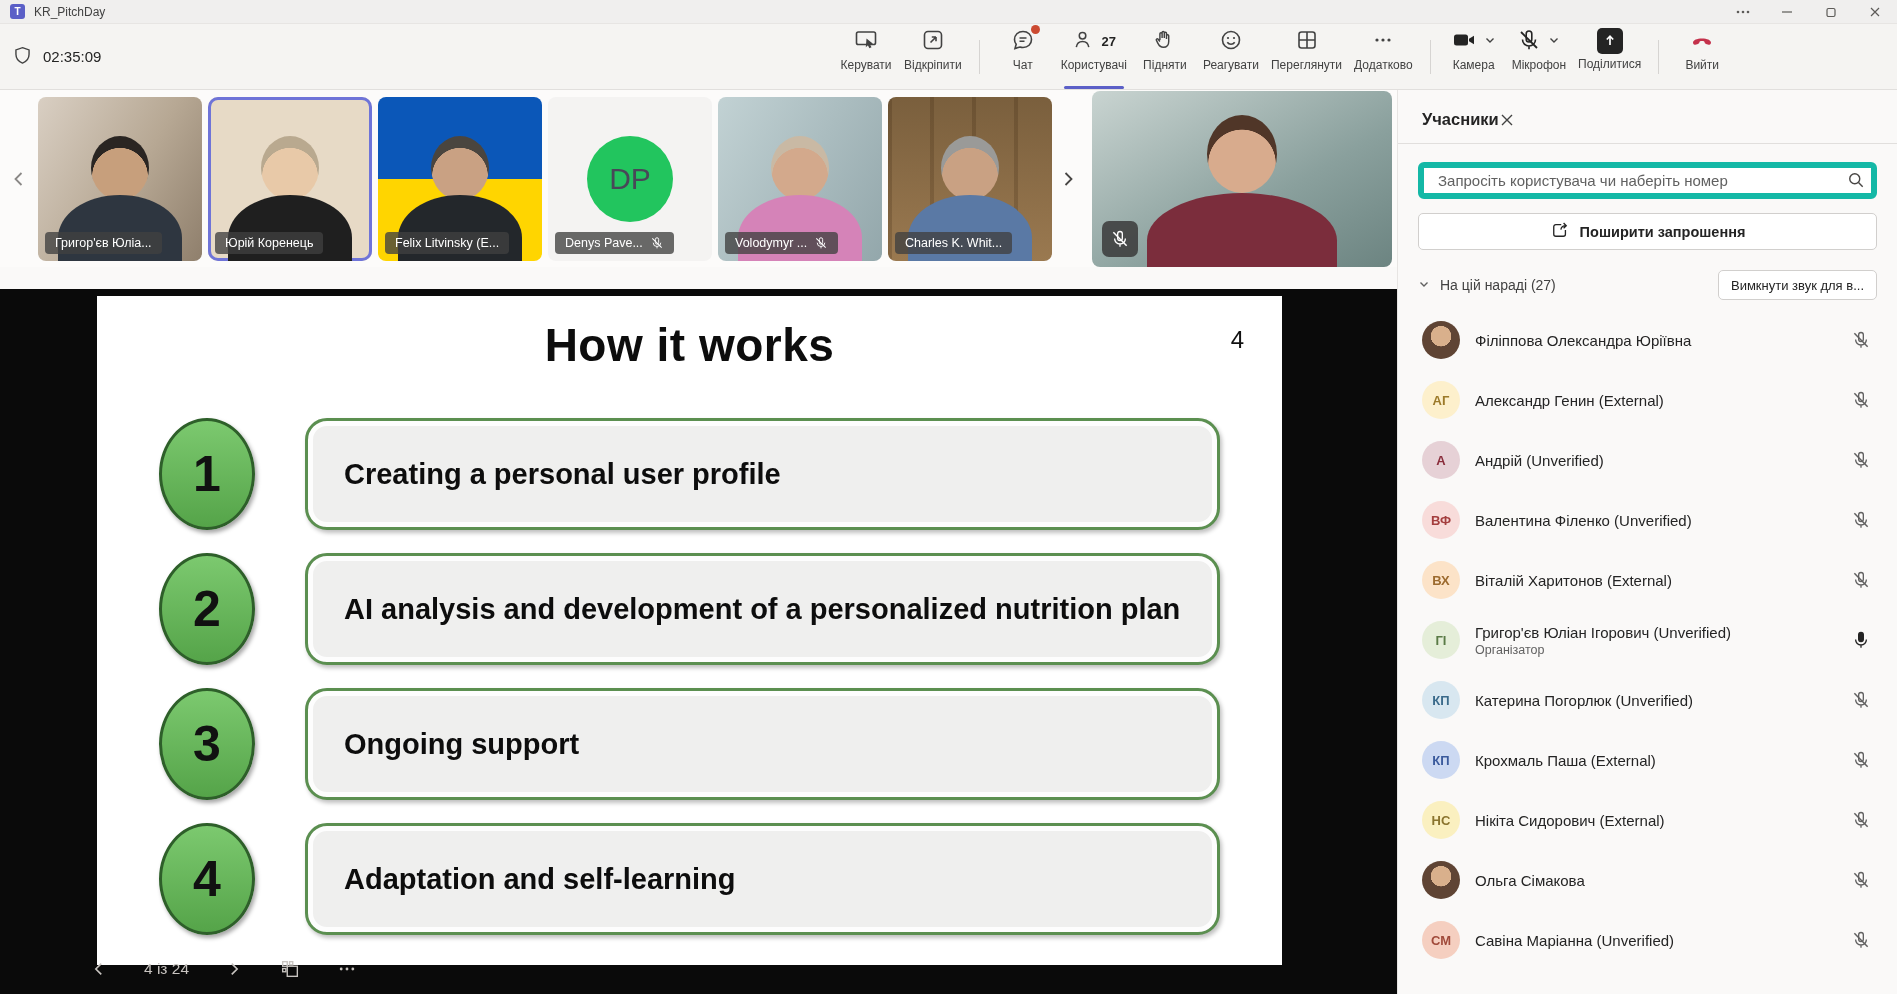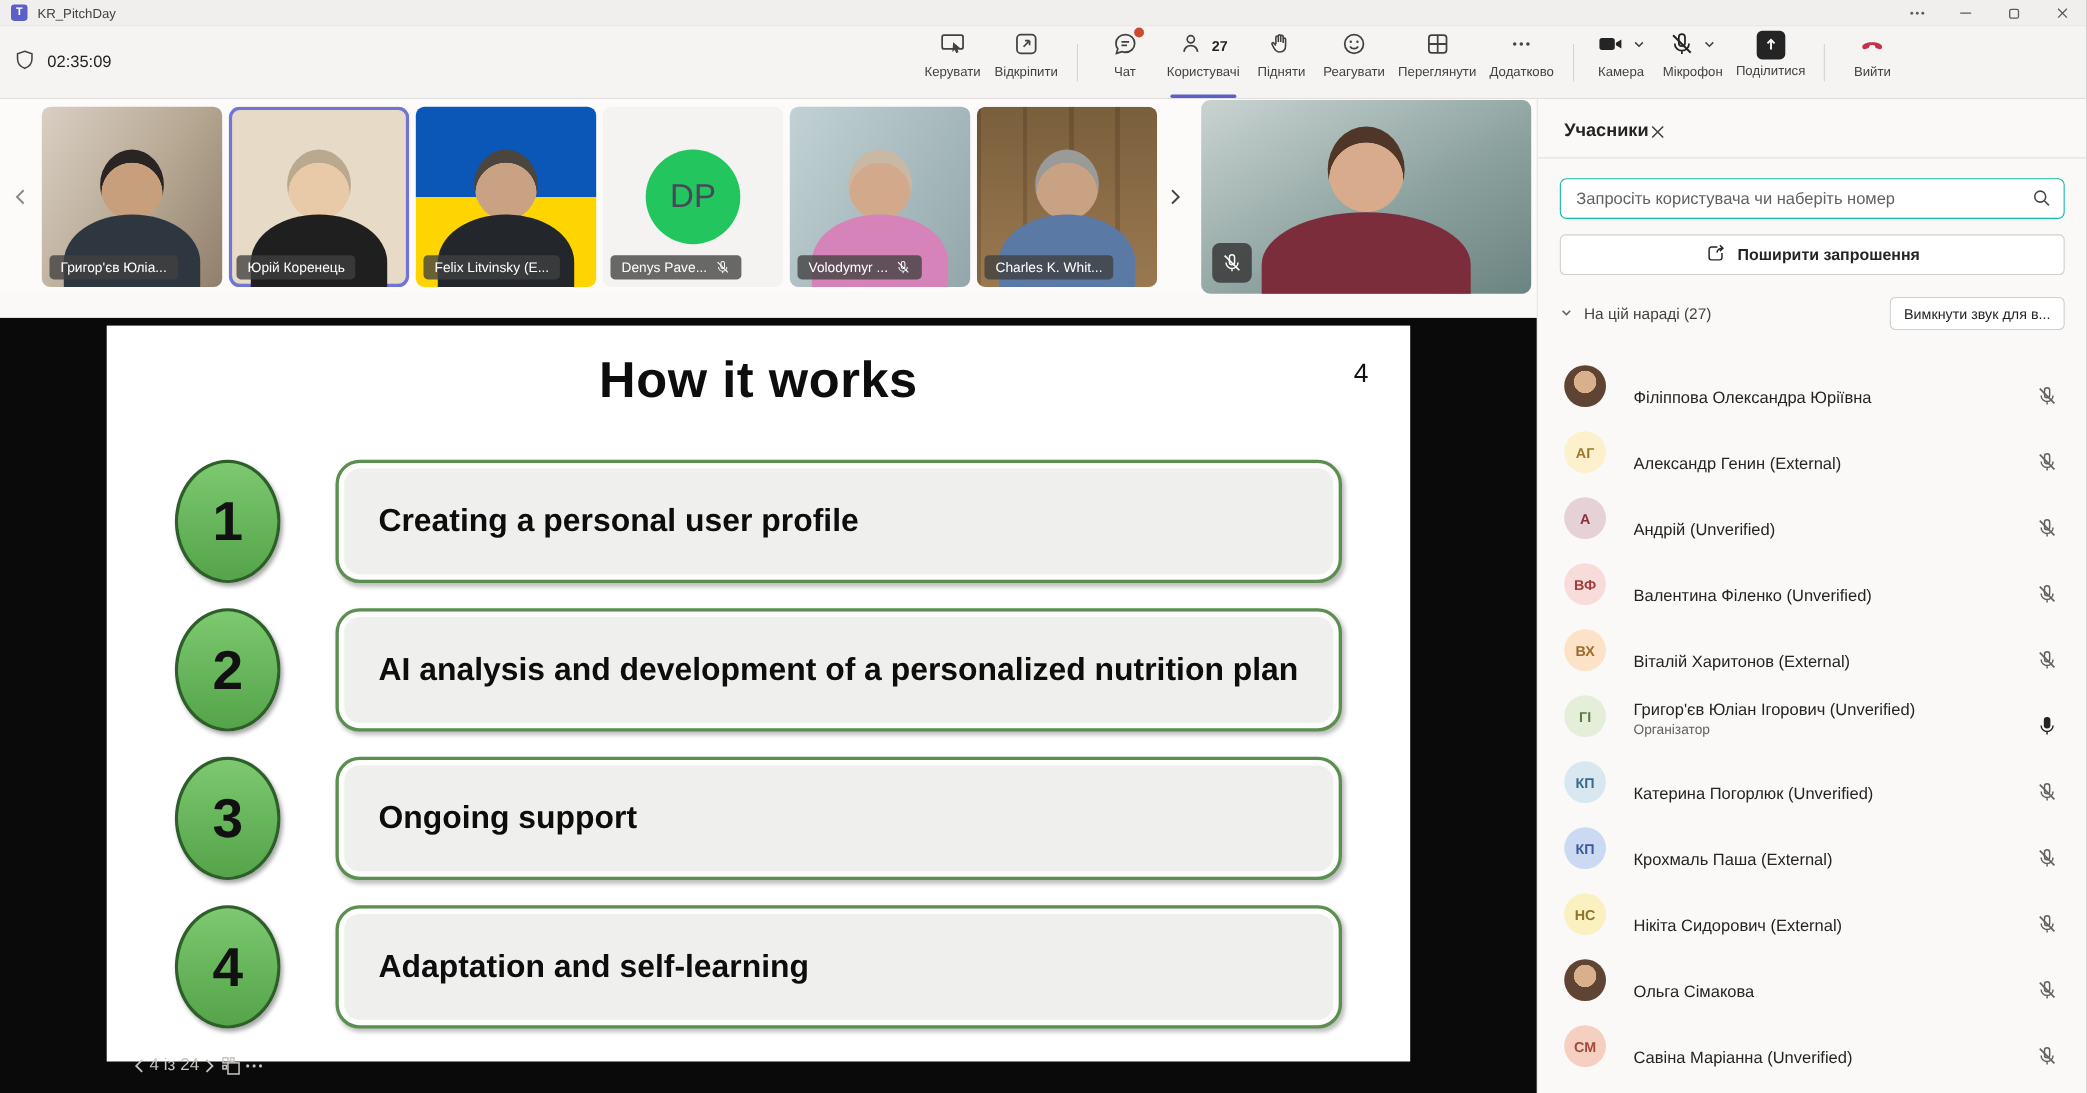--- a/index.html
+++ b/index.html
@@ -65,40 +65,40 @@
   .slide-title { text-align:center; font-size:46px; font-weight:bold; color:#0d0d0d; padding-top:22px; letter-spacing:.5px; }
   .slide-pagenum { position:absolute; top:30px; right:38px; font-size:24px; color:#111; }
   .slide-items { display:flex; flex-direction:column; gap:23px; margin-top:46px; padding:0 62px 0 62px; }
   .srow { display:flex; align-items:center; gap:50px; }
   .snum { flex:none; width:96px; height:112px; border-radius:50%; border:3px solid #2e5f2a;
           background:linear-gradient(#7cc96f,#55a449); display:flex; align-items:center; justify-content:center;
           font-size:50px; font-weight:bold; color:#111; box-shadow:2px 3px 4px rgba(0,0,0,.35); }
   .sbox { flex:1; height:112px; border:3px solid #5b8f50; border-radius:22px; background:#efefee;
           box-shadow:inset 0 0 0 5px #fdfdfd, 2px 3px 4px rgba(0,0,0,.25); display:flex; align-items:center; padding-left:36px;
           font-size:29px; font-weight:bold; color:#0d0d0d; }
-  .stage-nav { position:absolute; left:0; right:0; bottom:0; height:50px; display:flex; align-items:center; padding-left:118px; color:#c8c4c0; }
+  .stage-nav { position:absolute; left:0; right:0; bottom:0; height:50px; display:flex; align-items:center; gap:36px; padding-left:90px; color:#c8c4c0; }
   .stage-nav .pos { font-size:15.5px; color:#c8c4c0; }
   .nav-btn { display:flex; align-items:center; justify-content:center; color:#c8c4c0; }
 
   
   .panel { width:500px; background:#faf9f8; display:flex; flex-direction:column; border-left:1px solid #e7e5e3; }
   .panel-header { display:flex; align-items:center; justify-content:flex-start; padding:20px 24px 14px 24px; }
   .panel-title { font-size:16.5px; font-weight:bold; color:#242424; }
   .panel-close { color:#424242; display:flex; }
   .panel-divider { height:1px; background:#e1dfdd; }
   .search-wrap { position:relative; margin:18px 20px 0 20px; }
-  .search-input { width:100%; height:37px; border:1px solid #14b8a6; border-radius:6px; background:#fff; padding:0 40px 0 14px; font-size:15px; color:#242424; font-family:inherit; }
+  .search-input { width:100%; height:37px; border:6px solid #14b8a6; border-radius:6px; background:#fff; padding:0 40px 0 14px; font-size:15px; color:#242424; font-family:inherit; }
   .search-input::placeholder { color:#616161; }
   .search-icon { position:absolute; right:11px; top:8px; color:#484644; }
   .invite-btn { margin:14px 20px 0 20px; height:37px; border:1px solid #d1cfcd; border-radius:5px; background:#fff; display:flex; align-items:center; justify-content:center; gap:10px; font-size:14.5px; font-weight:bold; color:#242424; font-family:inherit; }
   .section-row { margin:20px 20px 0 20px; display:flex; align-items:center; justify-content:space-between; }
   .section-left { display:flex; align-items:center; gap:10px; font-size:14px; color:#424242; }
   .muteall-btn { height:30px; padding:0 12px; border:1px solid #d1cfcd; border-radius:5px; background:#fff; font-size:13px; color:#242424; white-space:nowrap; font-family:inherit; }
   .plist { margin-top:10px; overflow:hidden; flex:1; }
-  .p-row { height:60px; display:flex; align-items:flex-end; padding:0 26px 0 24px; gap:25px; }
+  .p-row { height:60px; display:flex; align-items:center; padding:0 26px 0 24px; gap:15px; }
   .p-avatar { flex:none; width:38px; height:38px; border-radius:50%; display:flex; align-items:center; justify-content:center; font-size:13px; font-weight:bold; }
   .p-avatar.photo { background:radial-gradient(circle at 50% 40%, #d9b08c 0 34%, #5f4434 35% 100%); }
   .p-info { flex:1; min-width:0; }
   .p-name { font-size:15px; color:#242424; white-space:nowrap; overflow:hidden; text-overflow:ellipsis; }
   .p-role { font-size:12.5px; color:#616161; margin-top:2px; }
   .p-mic { flex:none; color:#616161; display:flex; }
 </style>
 </head>
 <body>
 

